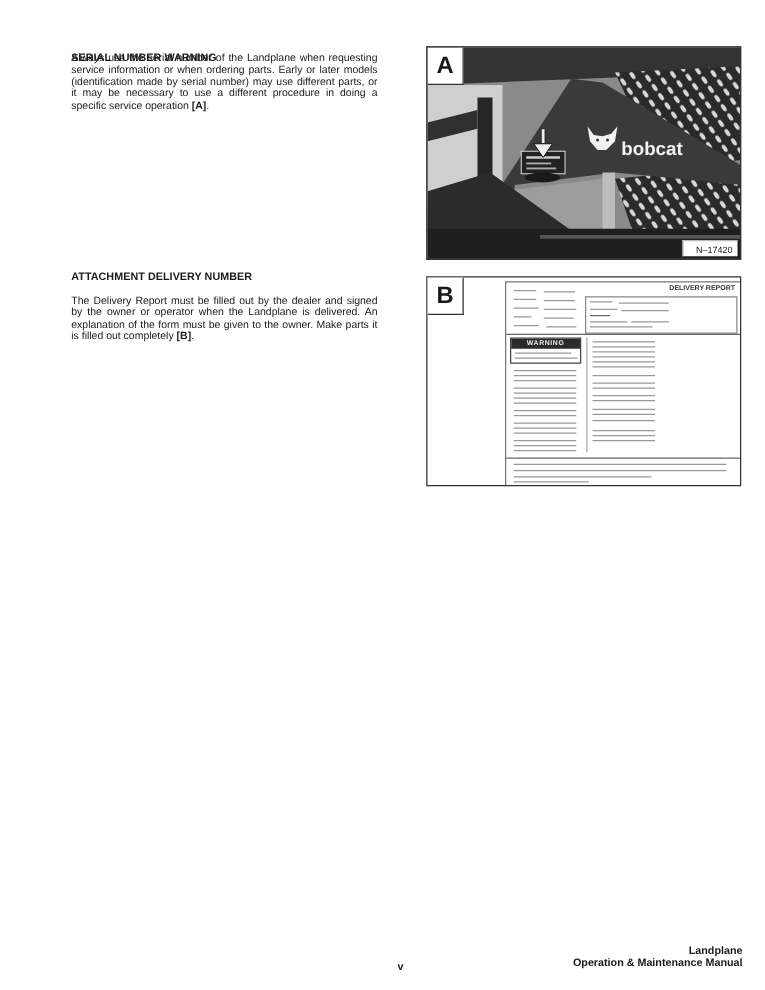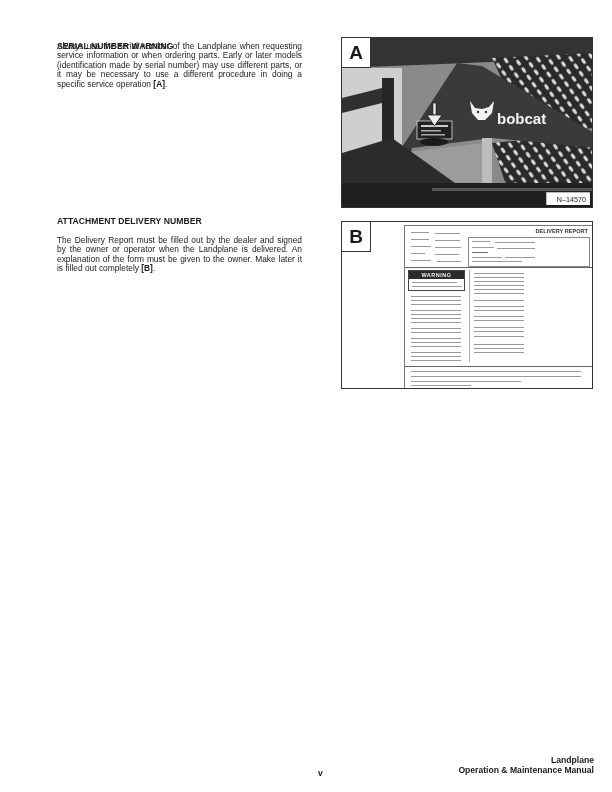--- a/index.html
+++ b/index.html
@@ -19,21 +19,21 @@
   .warnbox { position: absolute; left: 3px; top: 44px; width: 57px; height: 21px; border: 1px solid #444; box-sizing: border-box; }
   .warnhdr { position: absolute; left: 0; top: 0; right: 0; height: 8px; background: #2b2b2b; color: #eee; font-size: 5.5px; font-weight: bold; text-align: center; line-height: 8px; letter-spacing: 0.5px; }
 </style>
 </head>
 <body>
 
 <div class="heading" style="top:41px;">SERIAL NUMBER WARNING</div>
 <div class="para" style="top:42px;"><span>Always use the serial number of the Landplane when requesting service information or when ordering parts. Early or later models (identification made by serial number) may use different parts, or it may be necessary to use a different procedure in doing a specific service operation</span> <b>[A]</b><span>.</span></div>
 
 <div class="heading" style="top:216px;">ATTACHMENT DELIVERY NUMBER</div>
-<div class="para" style="top:236px;"><span>The Delivery Report must be filled out by the dealer and signed by the owner or operator when the Landplane is delivered. An explanation of the form must be given to the owner. Make later it is filled out completely</span> <b>[B]</b><span>.</span></div>
+<div class="para" style="top:236px;"><span>The Delivery Report must be filled out by the dealer and signed by the owner or operator when the Landplane is delivered. An explanation of the form must be given to the owner. Make parts it is filled out completely</span> <b>[B]</b><span>.</span></div>
 
 <div class="figure" style="left:341px; top:37px; width:252px; height:171px; background:#6e6e6e;">
   <div class="fig-label">A</div>
   <svg width="252" height="171" viewBox="0 0 252 171" style="position:absolute;left:0;top:0;">
     <defs>
       <pattern id="mesh" width="9" height="9" patternUnits="userSpaceOnUse" patternTransform="rotate(-35)">
         <rect width="9" height="9" fill="#2a2a2a"></rect>
         <ellipse cx="4.5" cy="4.5" rx="1.6" ry="3.3" fill="#d8d8d8"></ellipse>
       </pattern>
     </defs>
@@ -60,21 +60,21 @@
     <rect x="91" y="65" width="3" height="12" fill="#eee" stroke="#111" stroke-width="0.6"></rect>
     <polygon points="85,77 100,77 92.5,88" fill="#eee" stroke="#111" stroke-width="0.8"></polygon>
 
     <g fill="#f2f2f2">
       <polygon points="128,63 133,70 140,71 147,69 152,63 150,75 143,82 136,82 130,75"></polygon>
       <circle cx="136" cy="74" r="1.2" fill="#333"></circle>
       <circle cx="144" cy="74" r="1.2" fill="#333"></circle>
     </g>
     <text x="155" y="86" font-family="Liberation Sans, sans-serif" font-size="15" font-weight="bold" fill="#f2f2f2">bobcat</text>
   </svg>
-  <div class="fig-code">N–14570</div>
+  <div class="fig-code">N–17420</div>
 </div>
 
 <div class="figure" style="left:341px; top:221px; width:252px; height:168px;">
   <div class="fig-label">B</div>
   <div class="form">
     <div style="position:absolute; right:4px; top:2px; font-size:5.6px; font-weight:bold; color:#333;">DELIVERY REPORT</div>
 
     <div class="line" style="left:6px; top:6px; width:18px;"></div>
       <div class="line" style="left:30px; top:7px; width:25px;"></div>
     <div class="line" style="left:6px; top:13px; width:18px;"></div>

